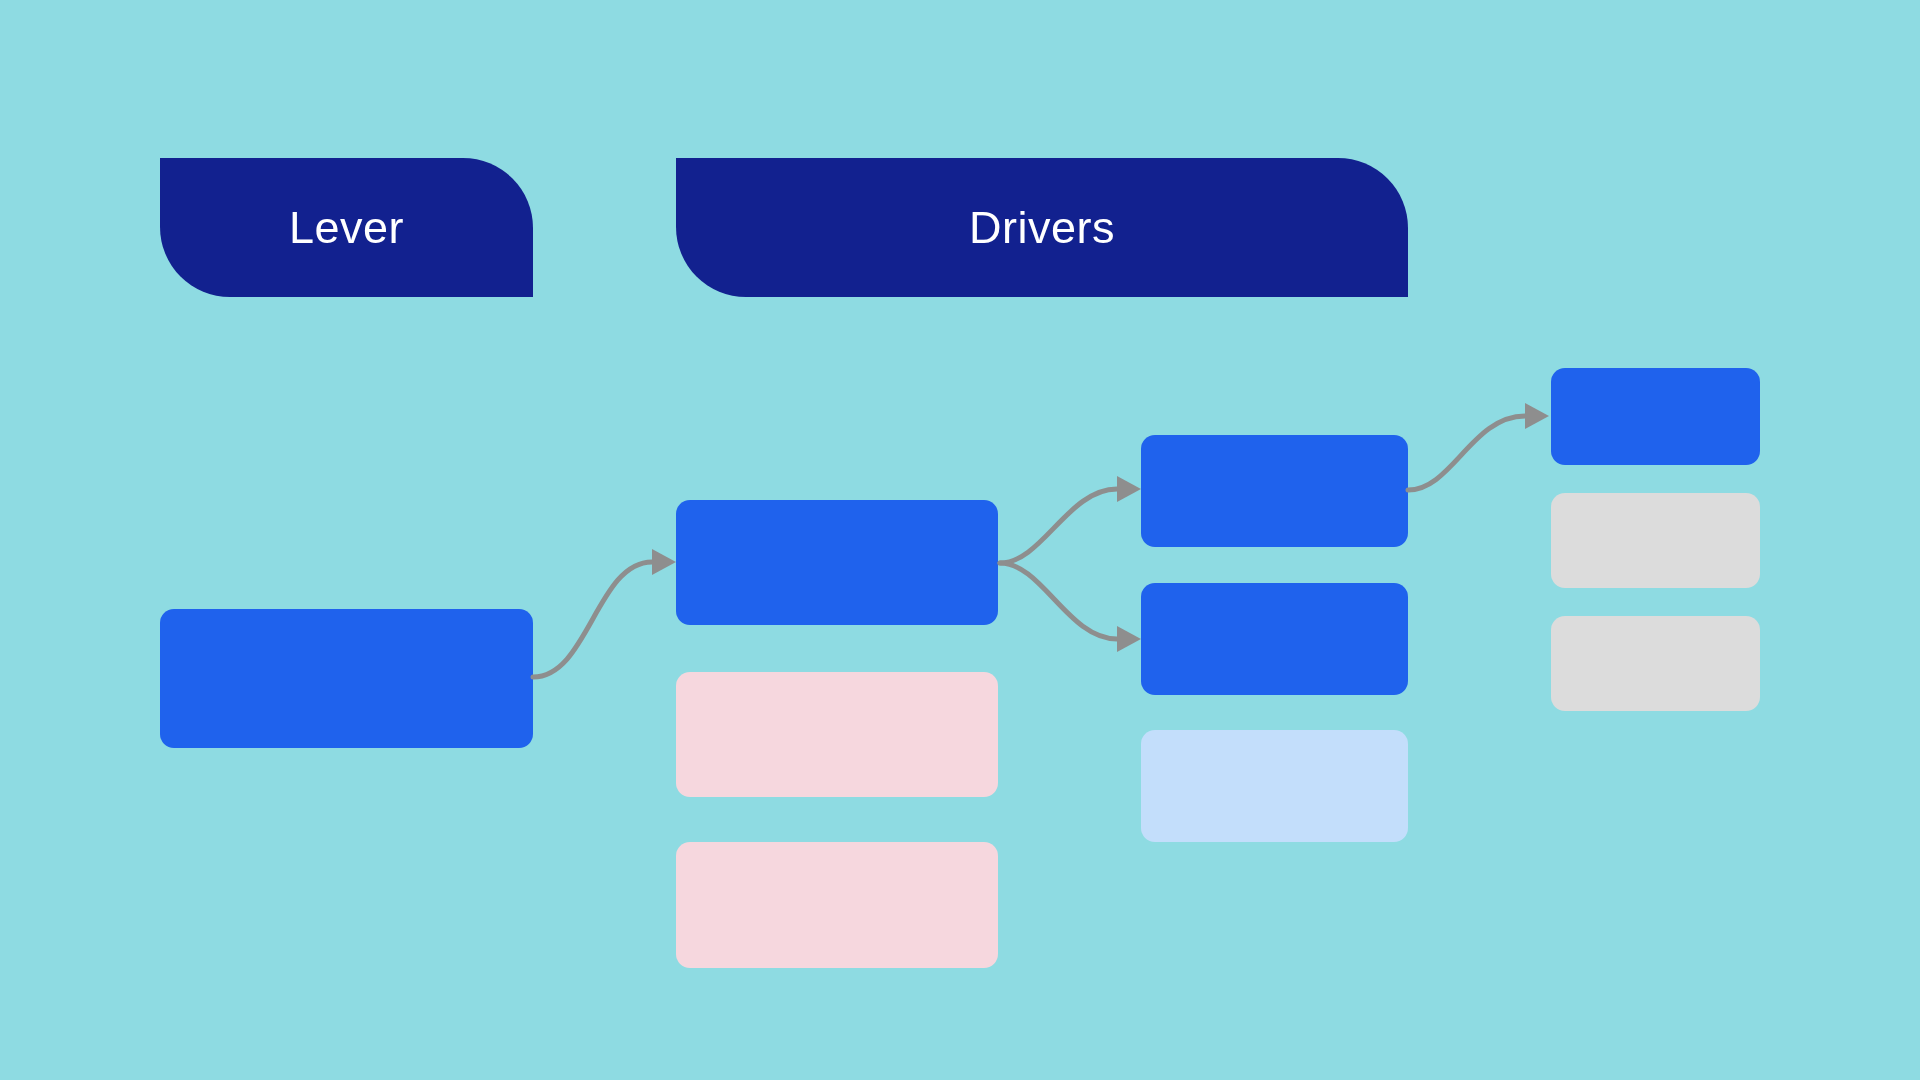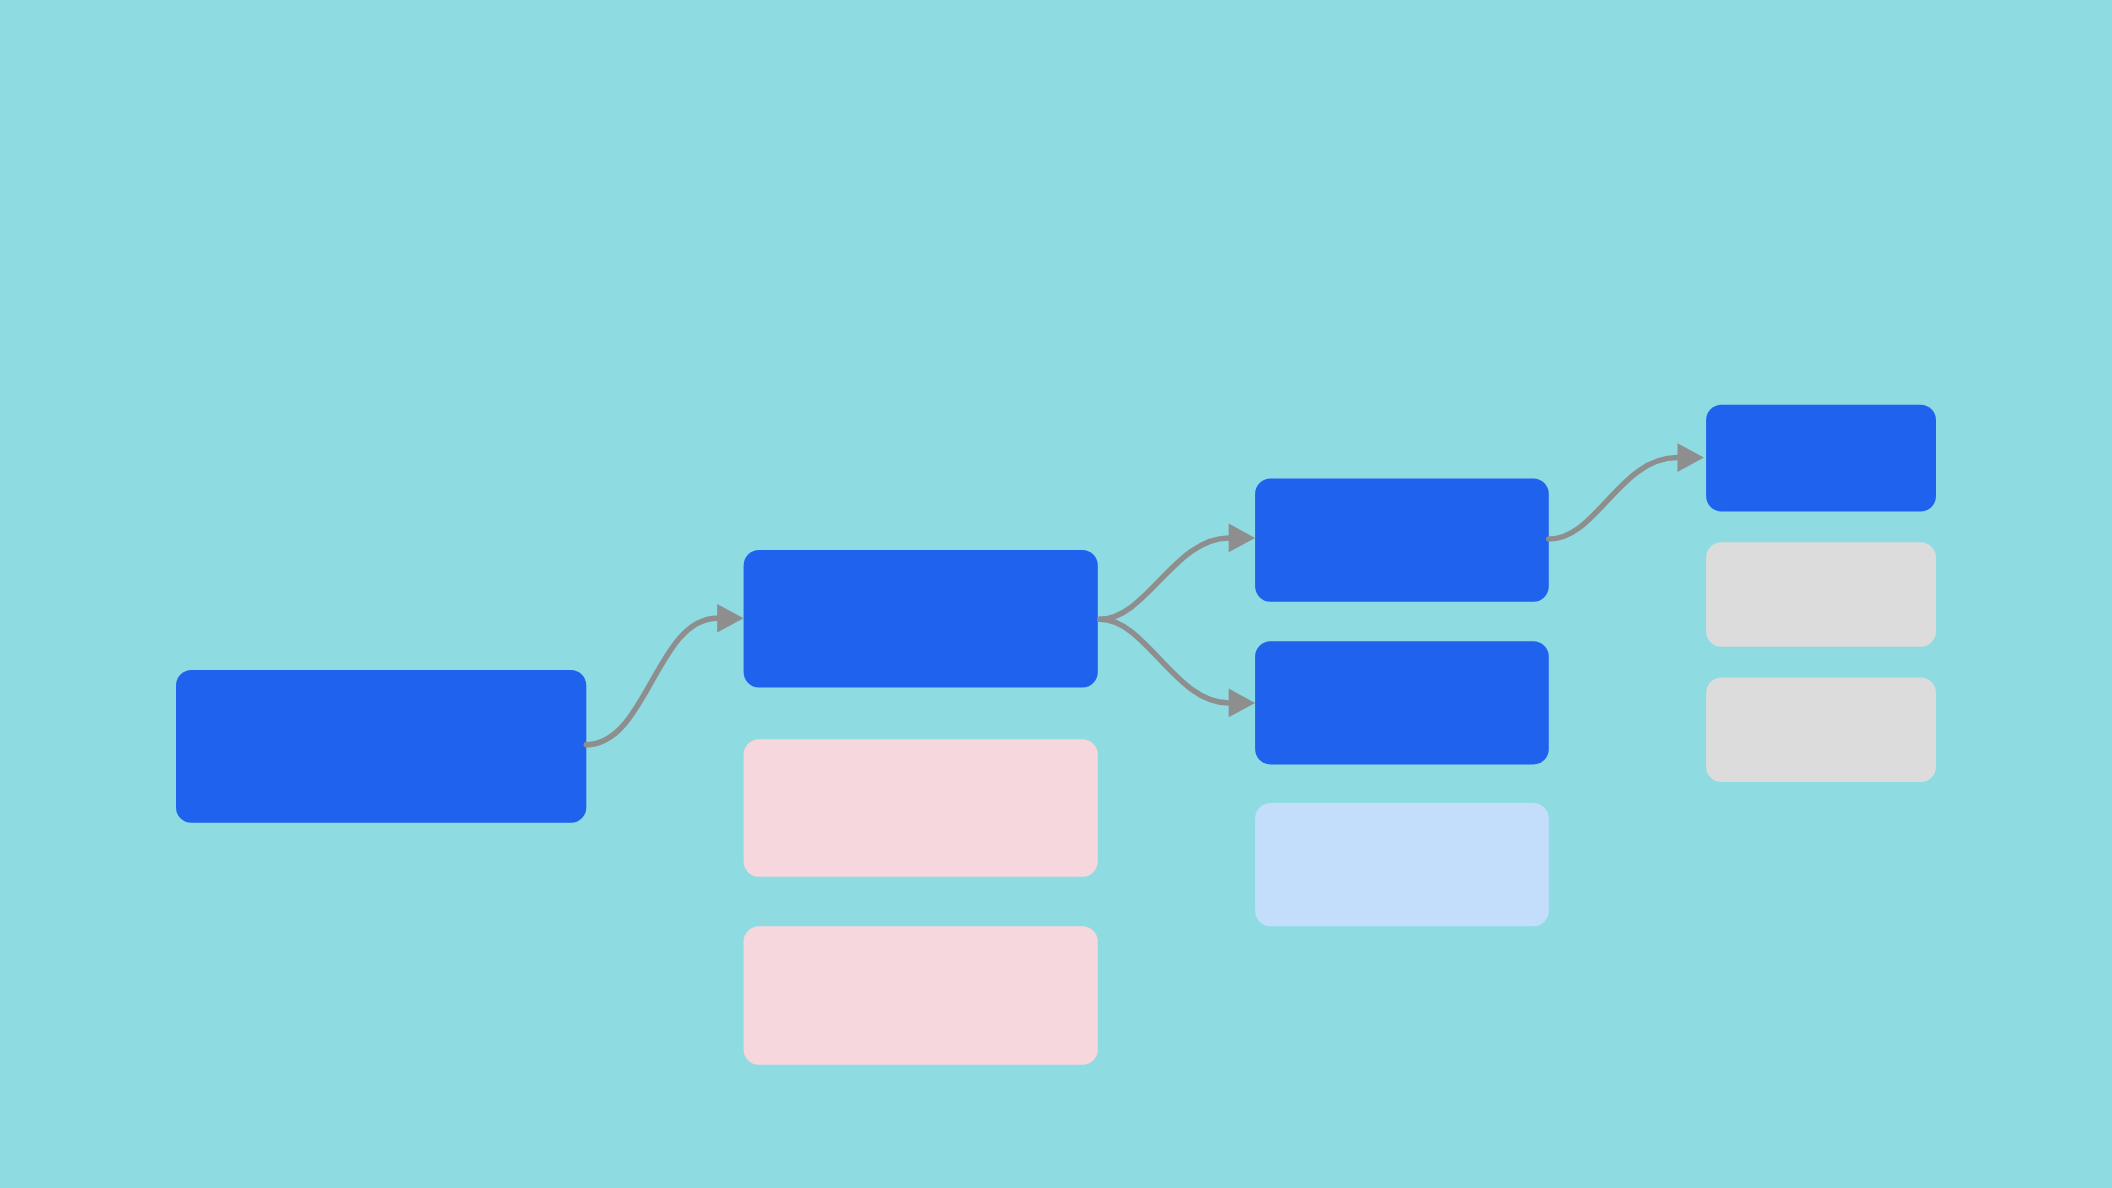--- a/index.html
+++ b/index.html
@@ -69,20 +69,26 @@
     stroke-width: 5;
     stroke-linecap: round;
   }
   .connectors polygon { fill: #8e8e8e; }
 </style>
 </head>
 <body>
 
 <div class="canvas">
 
+  <div class="header header-lever">
+    <span>Lever</span>
+  </div>
+  <div class="header header-drivers">
+    <span>Drivers</span>
+  </div>
 
   <div class="node c-blue n-lever-main"></div>
   <div class="node c-blue n-driver-main"></div>
   <div class="node c-pink n-driver-p1"></div>
   <div class="node c-pink n-driver-p2"></div>
   <div class="node c-blue n-sub-1"></div>
   <div class="node c-blue n-sub-2"></div>
   <div class="node c-lightblue n-sub-3"></div>
   <div class="node c-blue n-work-1"></div>
   <div class="node c-gray n-work-2"></div>

